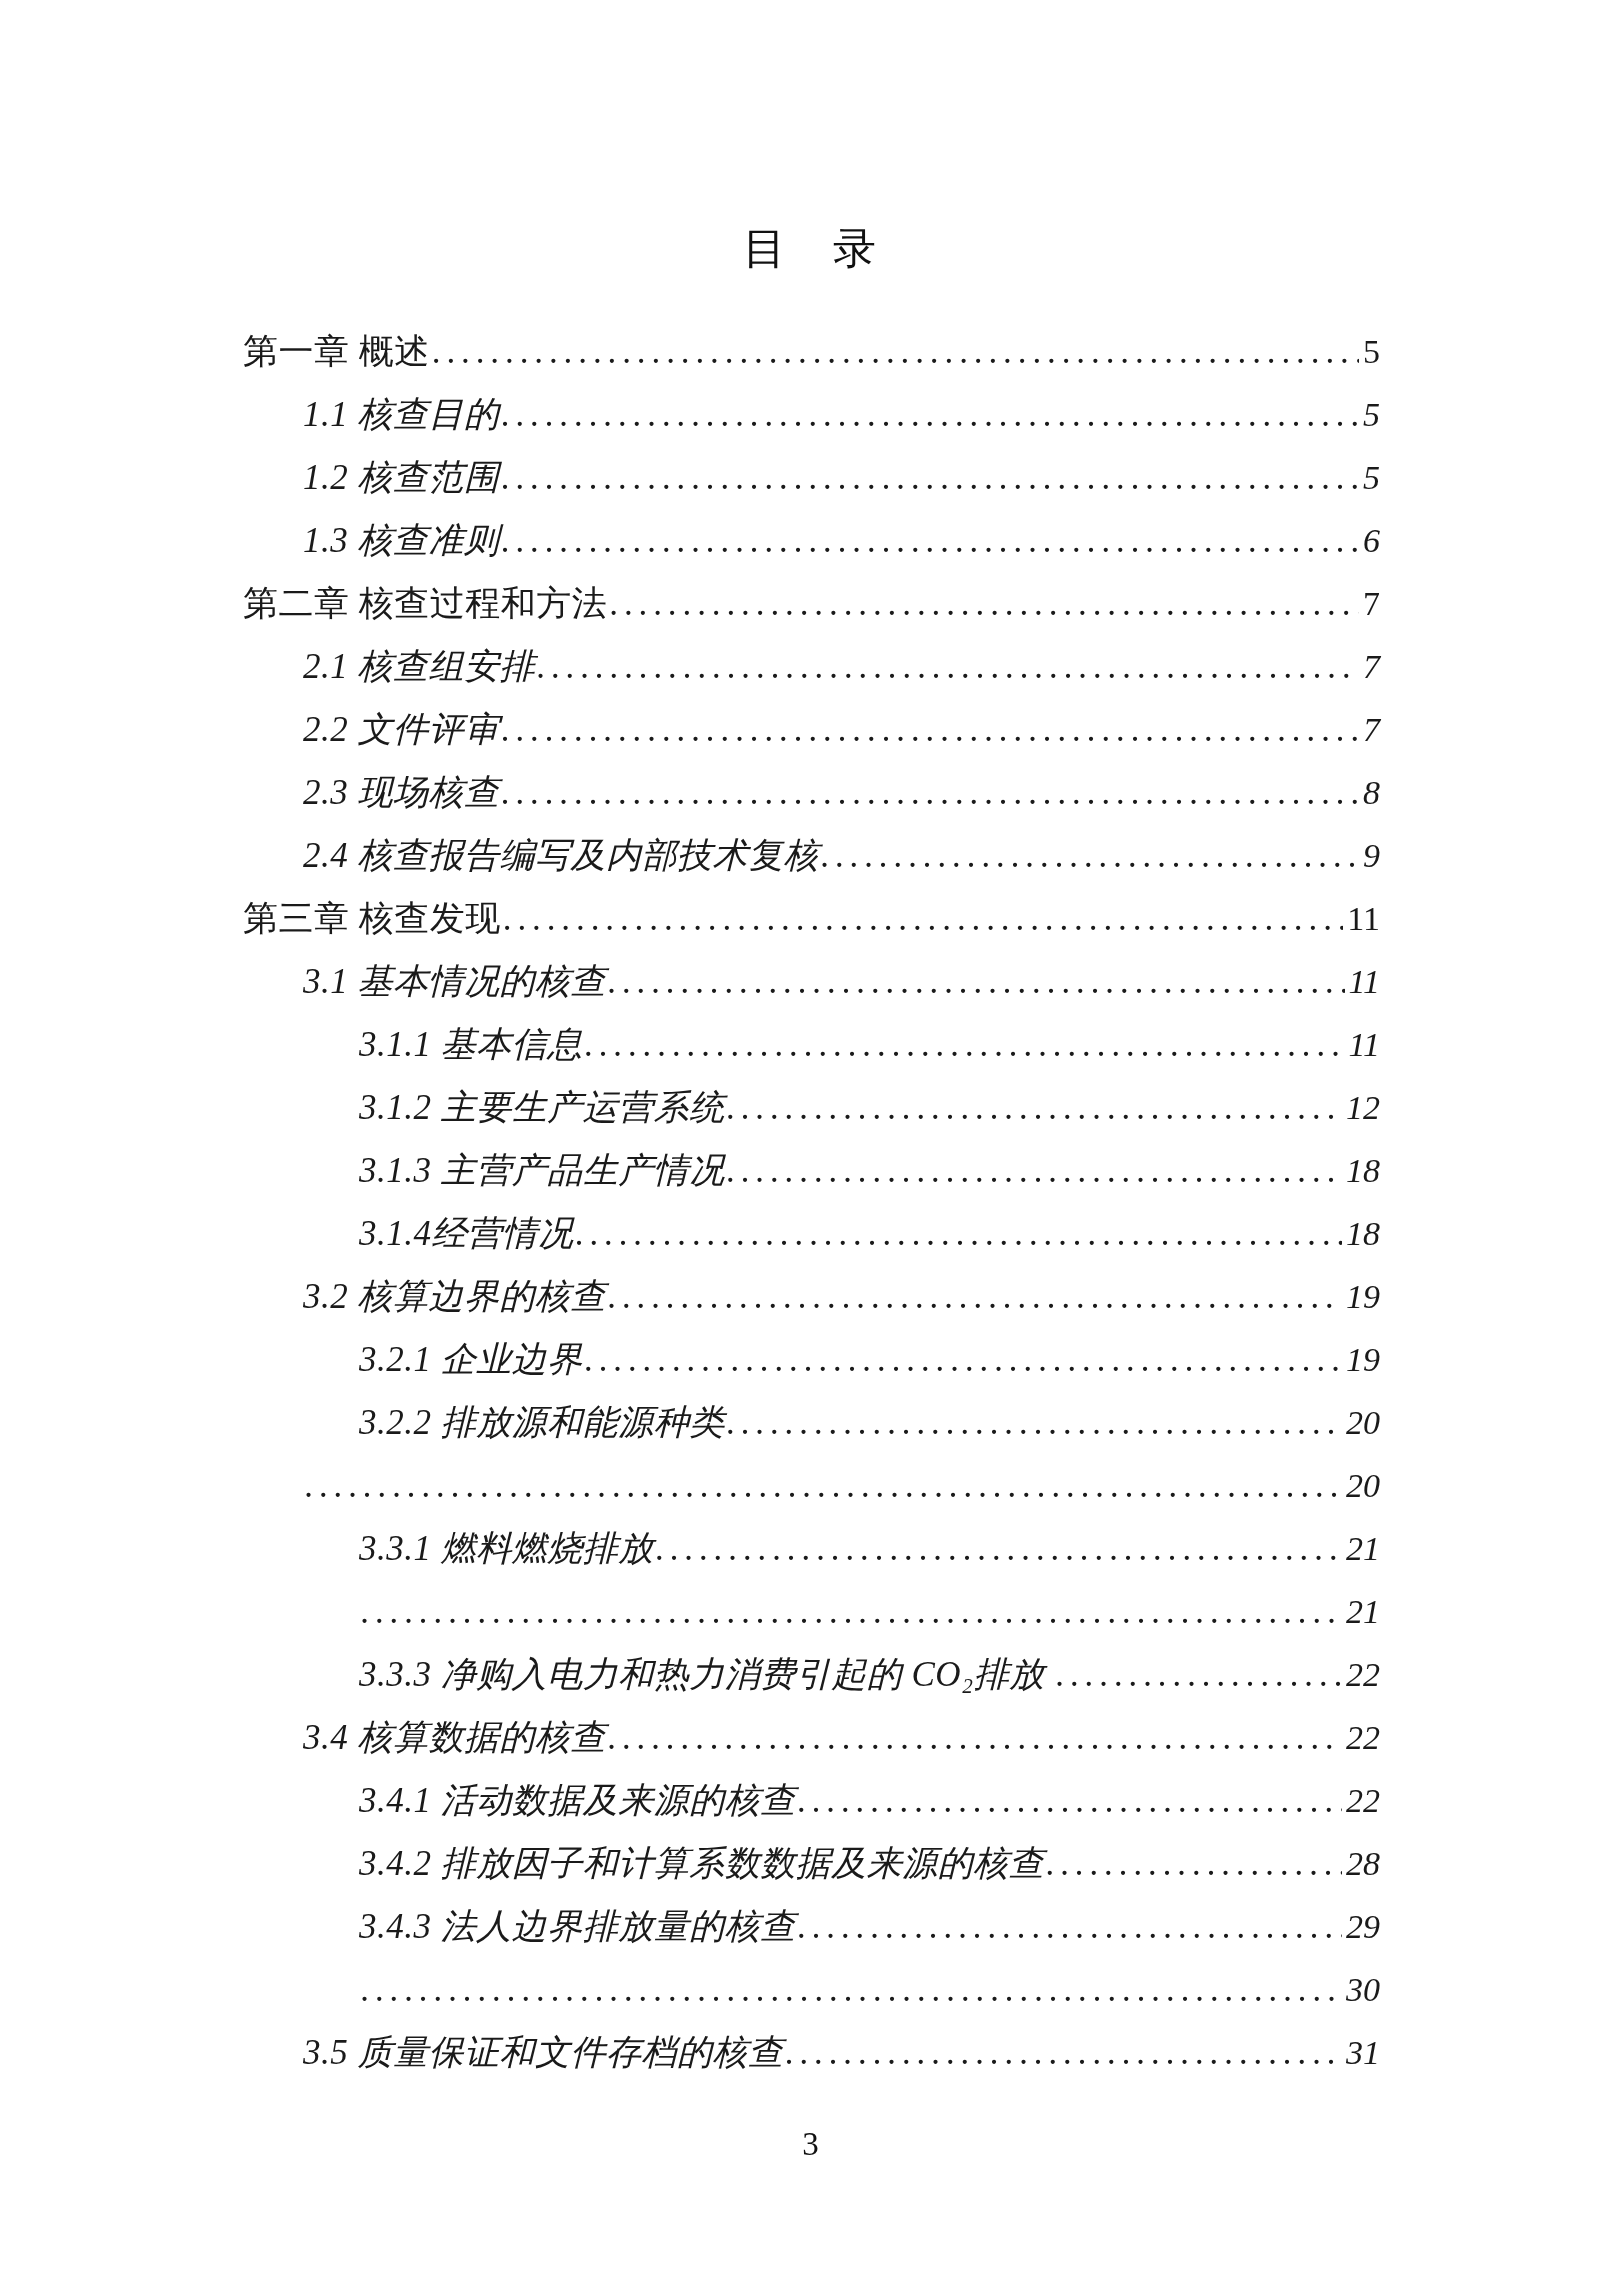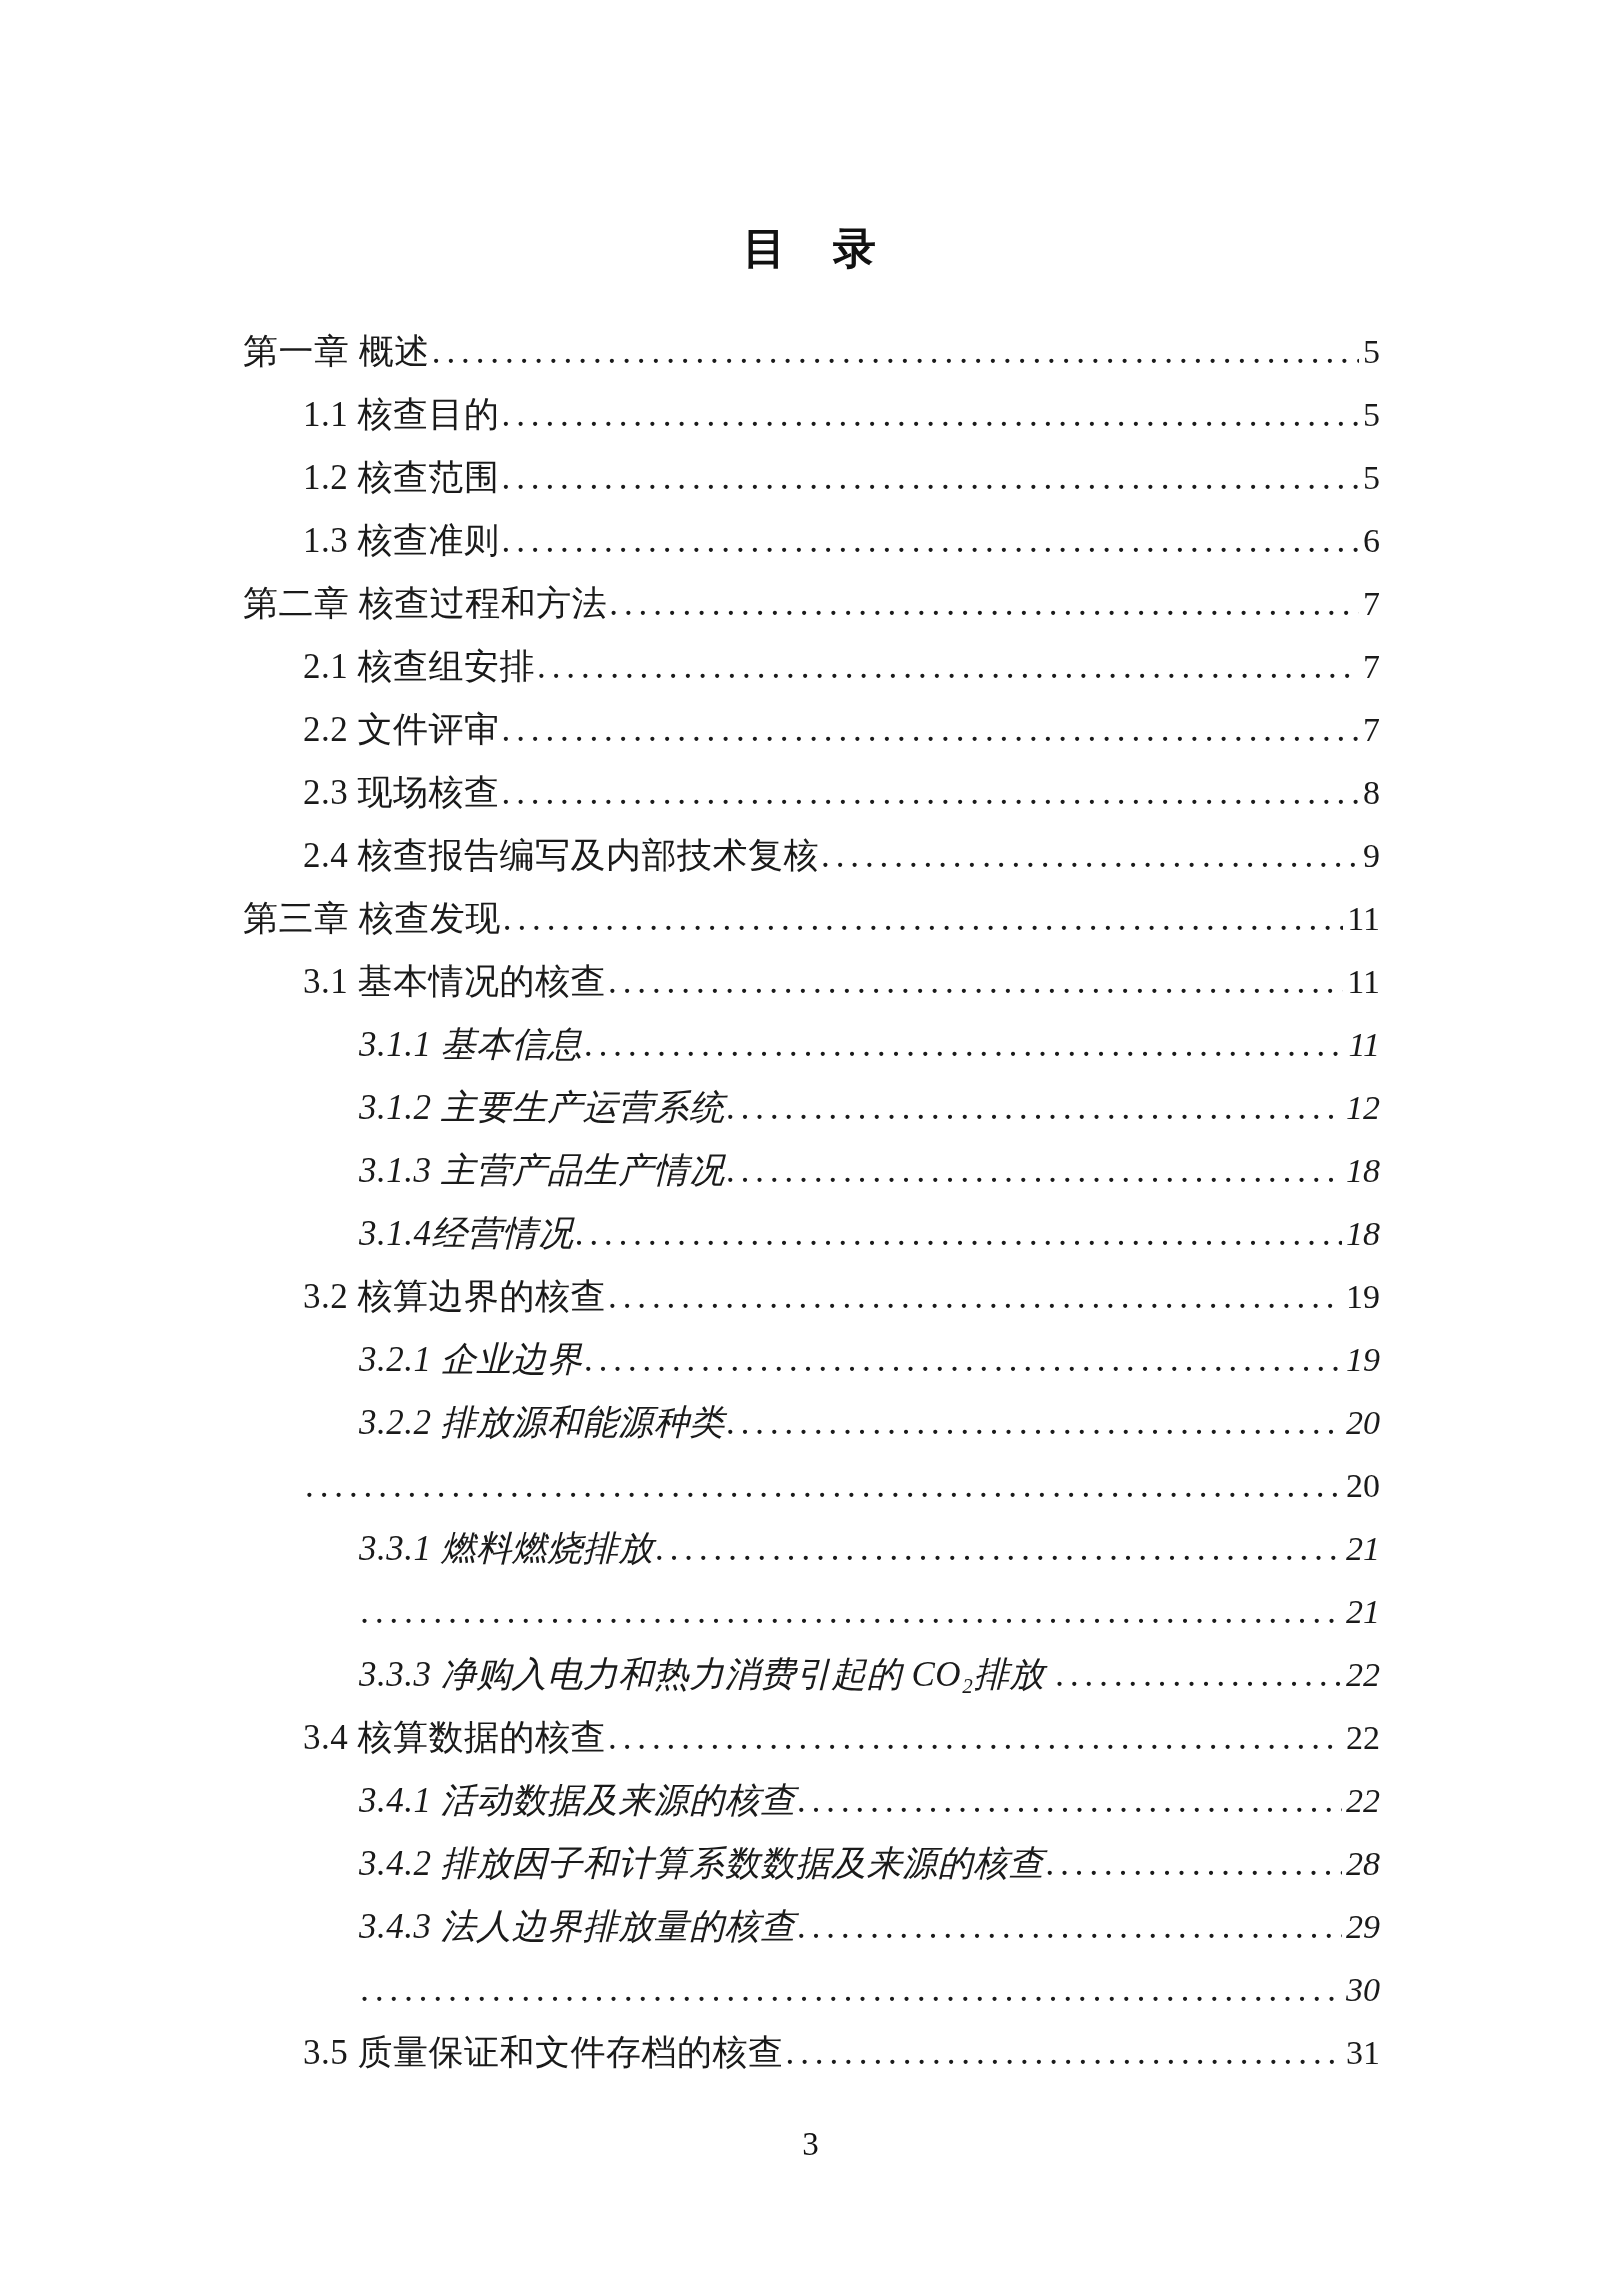--- a/index.html
+++ b/index.html
@@ -17,39 +17,39 @@
     font-family: "Liberation Serif", "DejaVu Serif", serif;
     overflow: hidden;
   }
   .doc-title {
     position: absolute;
     top: 220px;
     left: 0;
     width: 100%;
     text-align: center;
     font-size: 43px;
-    font-weight: 700;
+    font-weight: 400;
     letter-spacing: 2px;
     color: #111;
   }
   .toc {
     position: absolute;
     top: 320px;
     left: 243px;
     width: 1137px;
   }
   .toc-row {
     display: flex;
     align-items: center;
     height: 63px;
     line-height: 63px;
     font-size: 35px;
     white-space: nowrap;
   }
-  .toc-row.level-2 { padding-left: 60px; }
+  .toc-row.level-2 { padding-left: 60px; font-style: italic; }
   .toc-row.level-3 { padding-left: 116px; font-style: italic; }
   .toc-text {
     flex: 0 0 auto;
     white-space: pre;
     letter-spacing: 0.5px;
   }
   .toc-dots {
     flex: 1 1 auto;
     overflow: hidden;
     white-space: nowrap;

